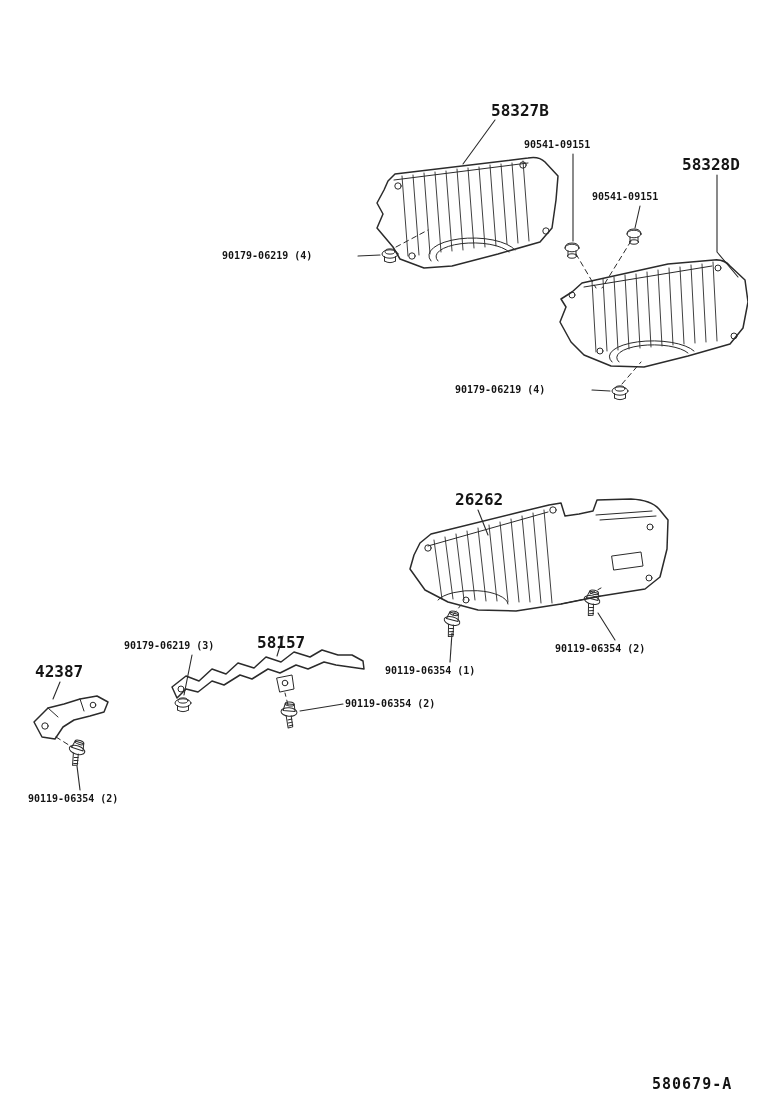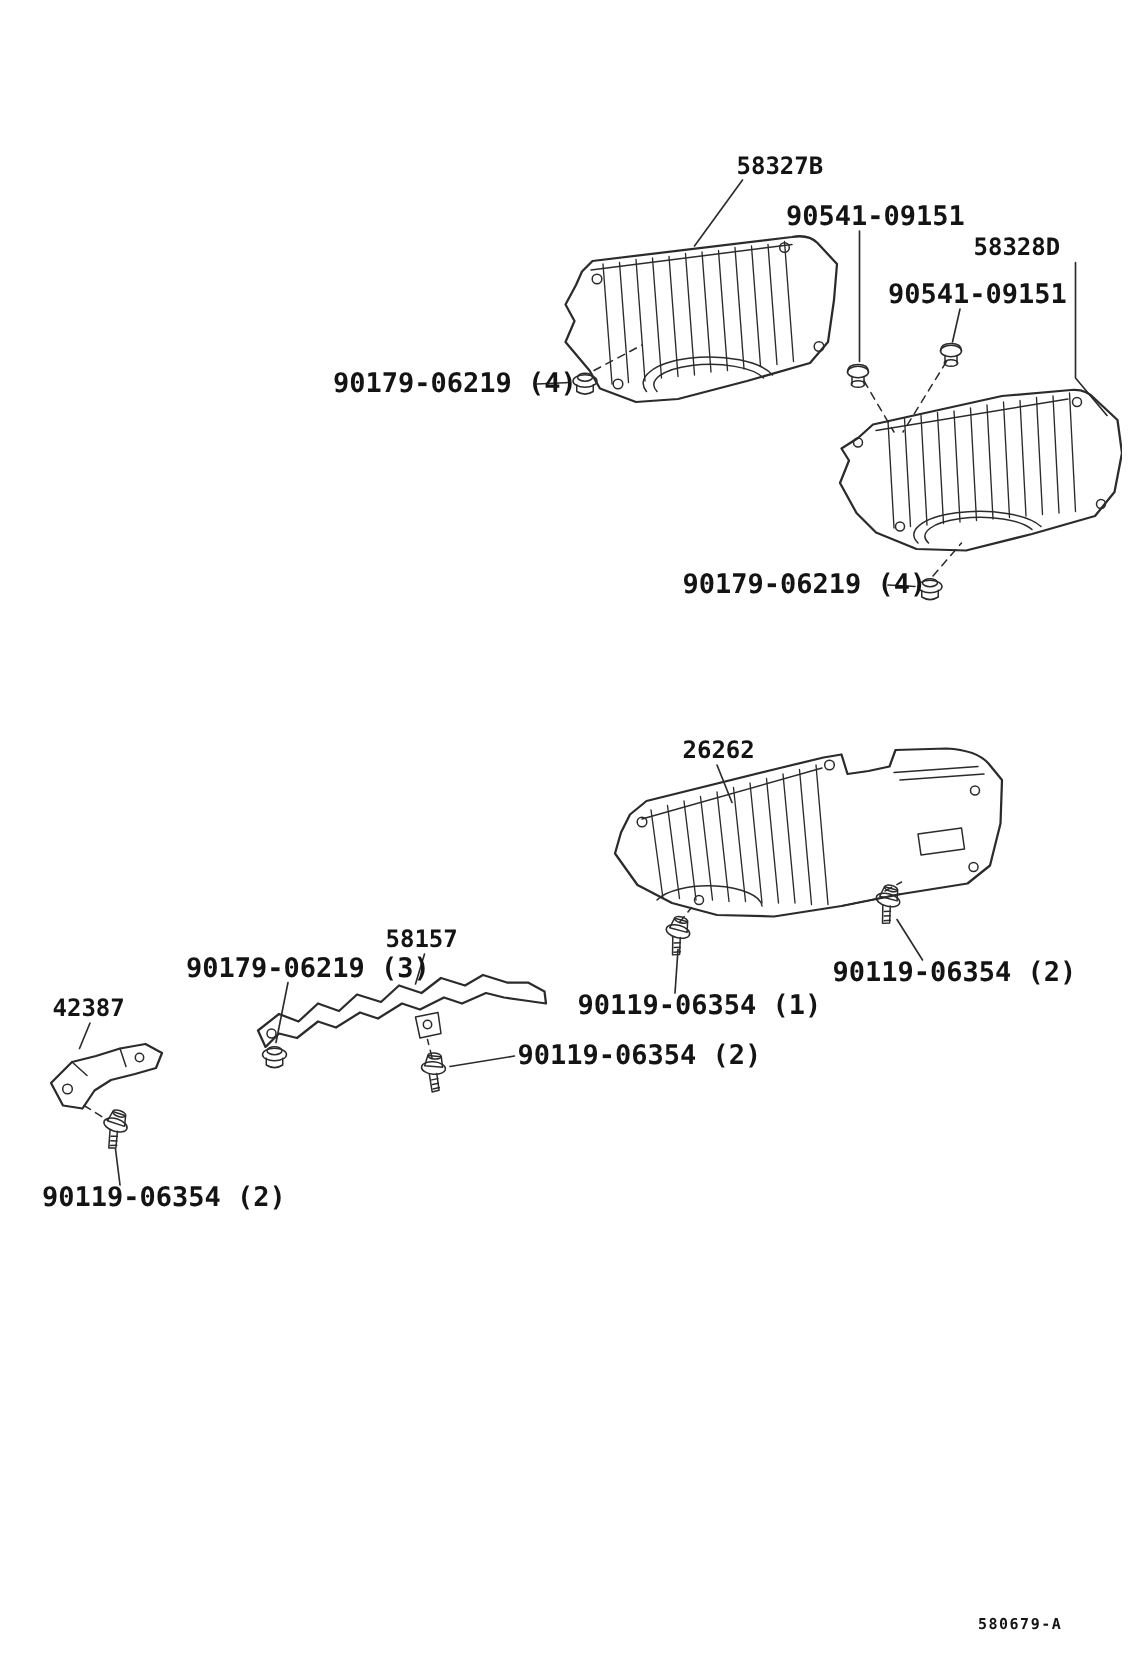--- a/index.html
+++ b/index.html
@@ -18,25 +18,25 @@
   .outline{stroke-width:1.5;}
   .rib{stroke-width:0.9;}
   .thin{stroke-width:1;}
   .leader{stroke-width:1.1;}
   .dash{stroke-width:1;stroke-dasharray:5 4;}
   .lbl{
     position:absolute;
     font-weight:bold;
     color:#141414;
     white-space:nowrap;
-    font-size:18px;
+    font-size:10px;
     line-height:16px;
   }
   .lbl.major{font-size:16px;line-height:18px;}
-  .lbl.code{font-size:10px;letter-spacing:1px;}
+  .lbl.code{font-size:15px;letter-spacing:1px;}
 </style>
 </head>
 <body>
 
 <div class="canvas">
 
   <svg class="art" width="760" height="1112" viewBox="0 0 760 1112">
 
     <g>
       <polyline class="leader" points="495,120 463,164"></polyline>
@@ -172,26 +172,26 @@
       <path class="thin" d="M-4.5,-8 L4.5,-8 L6,-1 L-6,-1 Z"></path>
       <ellipse class="thin" cx="0" cy="-8" rx="4.5" ry="2"></ellipse>
       <ellipse class="thin" cx="0" cy="0" rx="8" ry="4.2"></ellipse>
       <path class="thin" d="M-2.5,4 L0.5,16 L5,14.5 L2.5,3.5"></path>
       <path class="thin" d="M-0.5,8 L3.5,6.8 M0.3,11 L4.2,9.8 M1,14 L5,12.6"></path>
     </g>
   </svg>
 
   <div class="lbl major" style="left:491px;top:102px">58327B</div>
   <div class="lbl" style="left:524px;top:137px">90541-09151</div>
-  <div class="lbl major" style="left:649px;top:156px">58328D</div>
+  <div class="lbl major" style="left:682px;top:156px">58328D</div>
   <div class="lbl" style="left:592px;top:189px">90541-09151</div>
   <div class="lbl" style="left:222px;top:248px">90179-06219 (4)</div>
   <div class="lbl" style="left:455px;top:382px">90179-06219 (4)</div>
   <div class="lbl major" style="left:455px;top:491px">26262</div>
-  <div class="lbl major" style="left:257px;top:617px">58157</div>
+  <div class="lbl major" style="left:257px;top:634px">58157</div>
   <div class="lbl" style="left:124px;top:638px">90179-06219 (3)</div>
   <div class="lbl" style="left:385px;top:663px">90119-06354 (1)</div>
   <div class="lbl" style="left:555px;top:641px">90119-06354 (2)</div>
   <div class="lbl major" style="left:35px;top:663px">42387</div>
   <div class="lbl" style="left:345px;top:696px">90119-06354 (2)</div>
   <div class="lbl" style="left:28px;top:791px">90119-06354 (2)</div>
 
   <div class="lbl code" style="left:652px;top:1076px">580679-A</div>
 
 </div>

